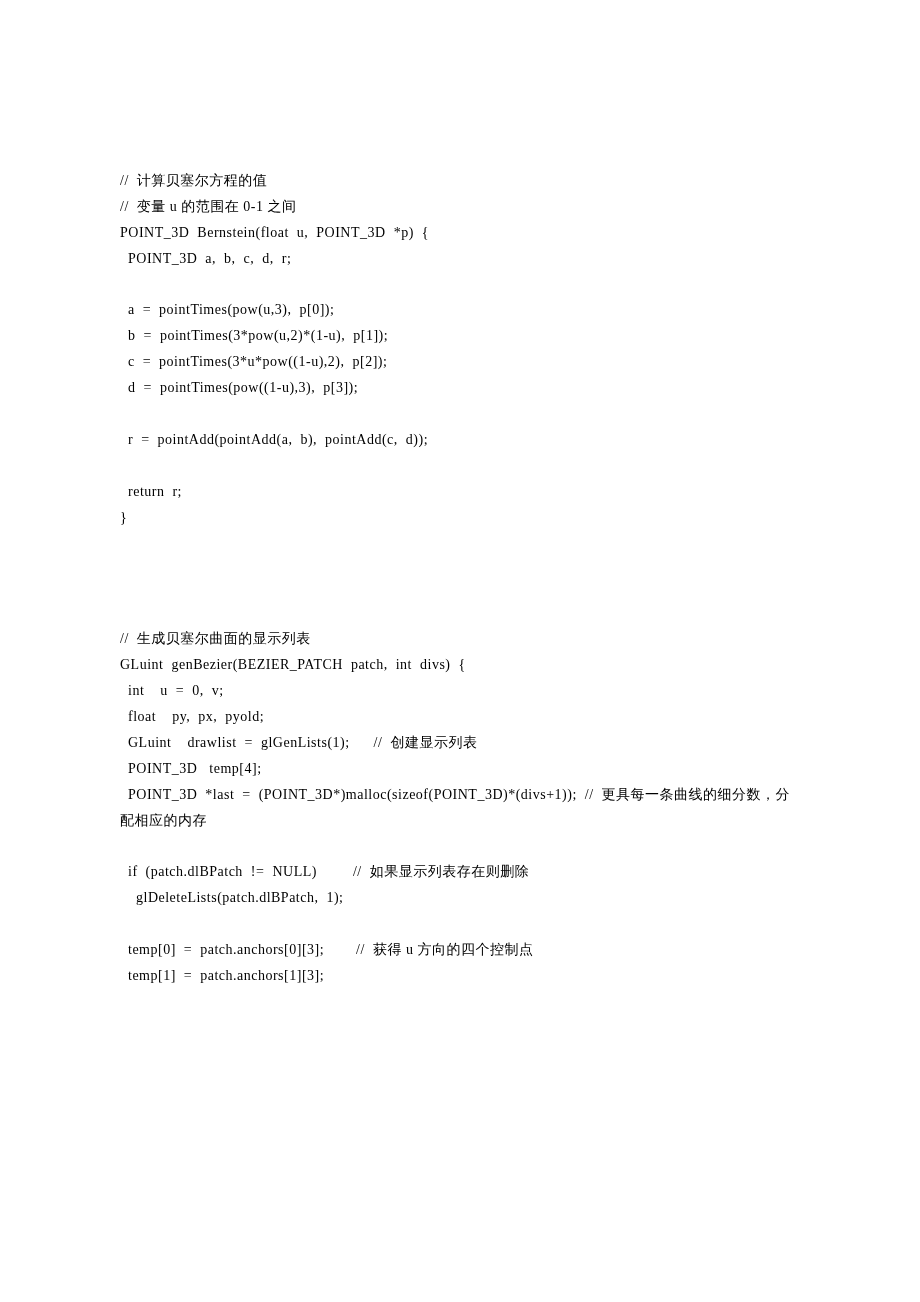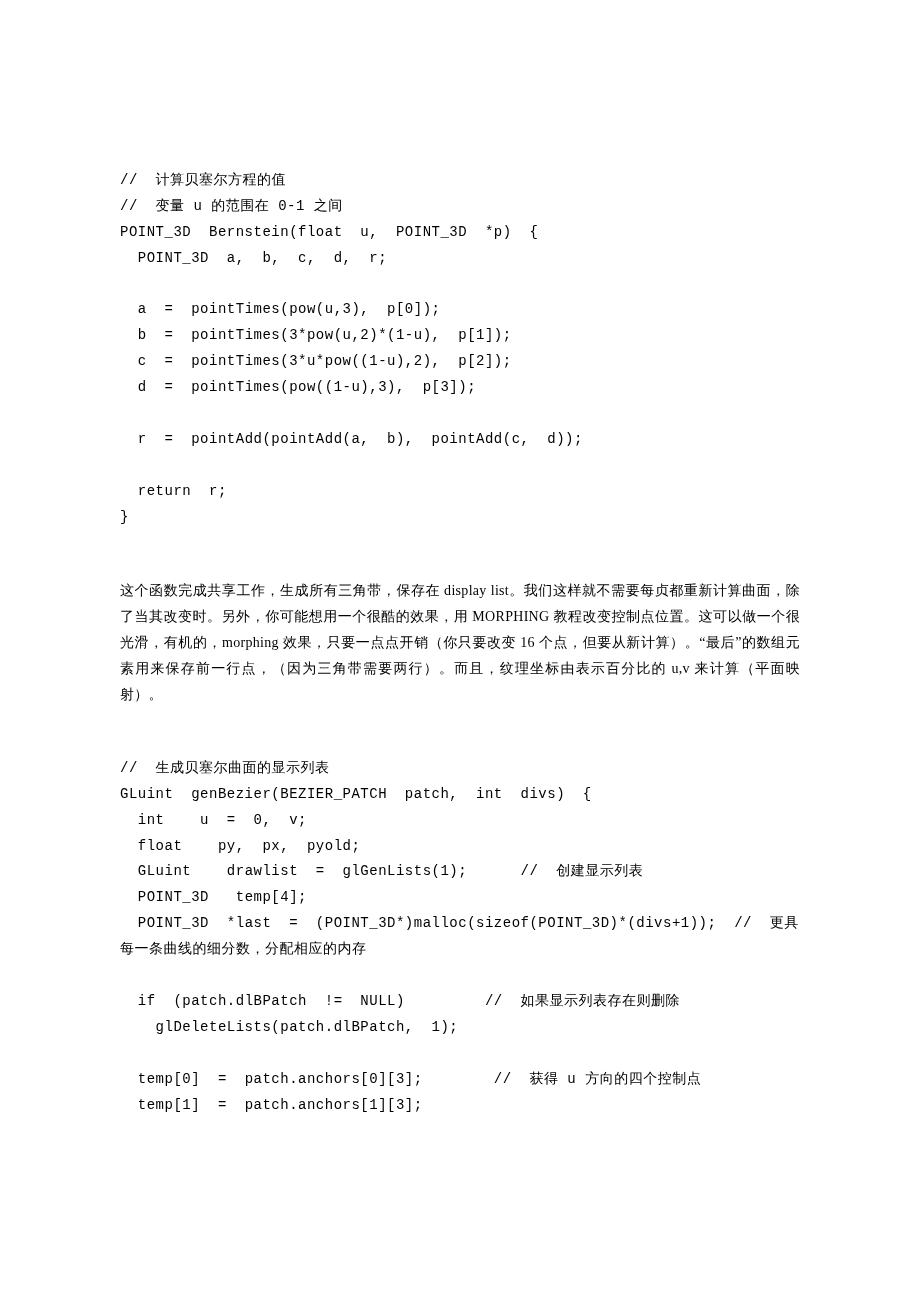--- a/index.html
+++ b/index.html
@@ -12,21 +12,21 @@
     color: #000;
   }
   .page {
     width: 920px;
     min-height: 1302px;
     box-sizing: border-box;
     padding: 168px 120px 100px 120px;
     background: #ffffff;
   }
   .code {
-    font-family: Liberation Mono, monospace;
+    font-family: Liberation Serif, serif;
     white-space: pre-wrap;
     word-break: break-all;
     letter-spacing: 0.5px;
   }
   .prose {
     font-family: "SimSun", "宋体", serif;
     text-align: justify;
     letter-spacing: 0.3px;
   }
   .sp2 {
@@ -48,21 +48,20 @@
   c  =  pointTimes(3*u*pow((1-u),2),  p[2]);
   d  =  pointTimes(pow((1-u),3),  p[3]);
 
   r  =  pointAdd(pointAdd(a,  b),  pointAdd(c,  d));
 
   return  r;
 }</div>
 
   <div class="sp2"></div>
 
-  <div class="prose">  这个函数完成共享工作，生成所有三角带，保存在 display  list。我们这样就不需要每贞都重新计算曲面，除了当其改变时。另外，你可能想用一个很酷的效果，用 MORPHING 教程改变控制点位置。这可以做一个很光滑，有机的，morphing 效果，只要一点点开销（你只要改变 16 个点，但要从新计算）。“最后”的数组元素用来保存前一行点，（因为三角带需要两行）。而且，纹理坐标由表示百分比的 u,v 来计算（平面映射）。</div>
 
   <div class="sp2"></div>
 
   <div class="code">//  生成贝塞尔曲面的显示列表
 GLuint  genBezier(BEZIER_PATCH  patch,  int  divs)  {
   int    u  =  0,  v;
   float    py,  px,  pyold;
   GLuint    drawlist  =  glGenLists(1);      //  创建显示列表
   POINT_3D   temp[4];
   POINT_3D  *last  =  (POINT_3D*)malloc(sizeof(POINT_3D)*(divs+1));  //  更具每一条曲线的细分数，分配相应的内存

